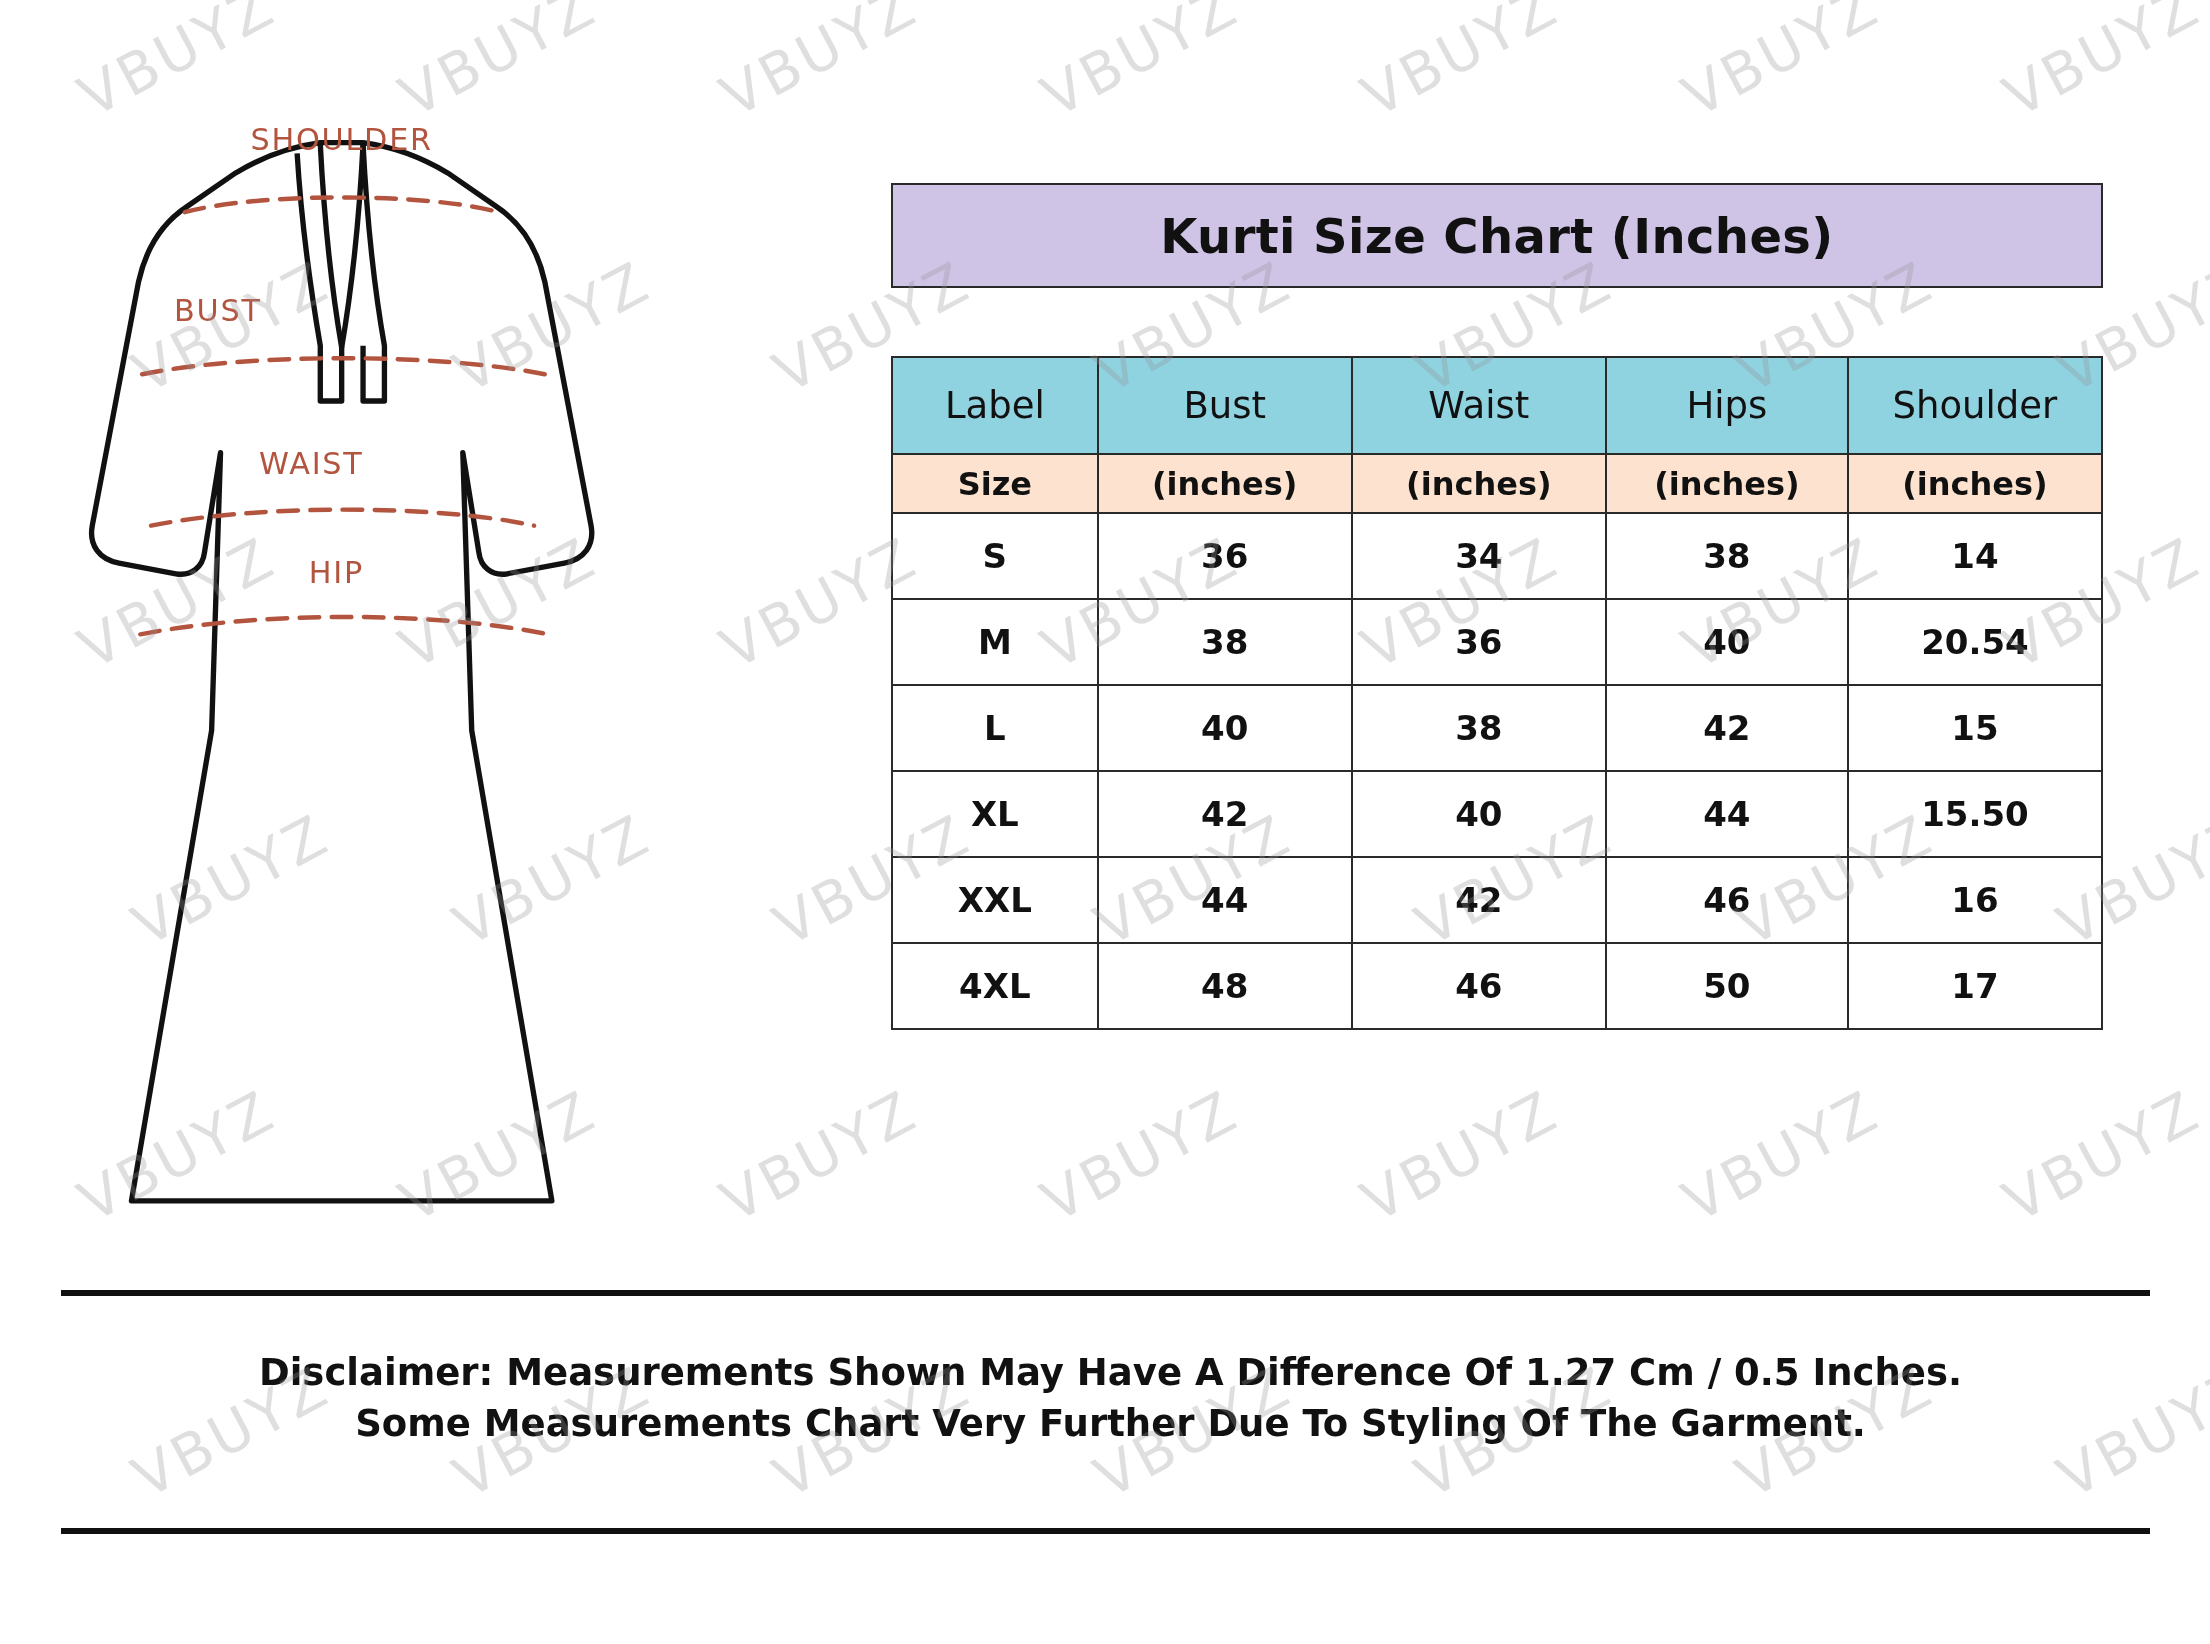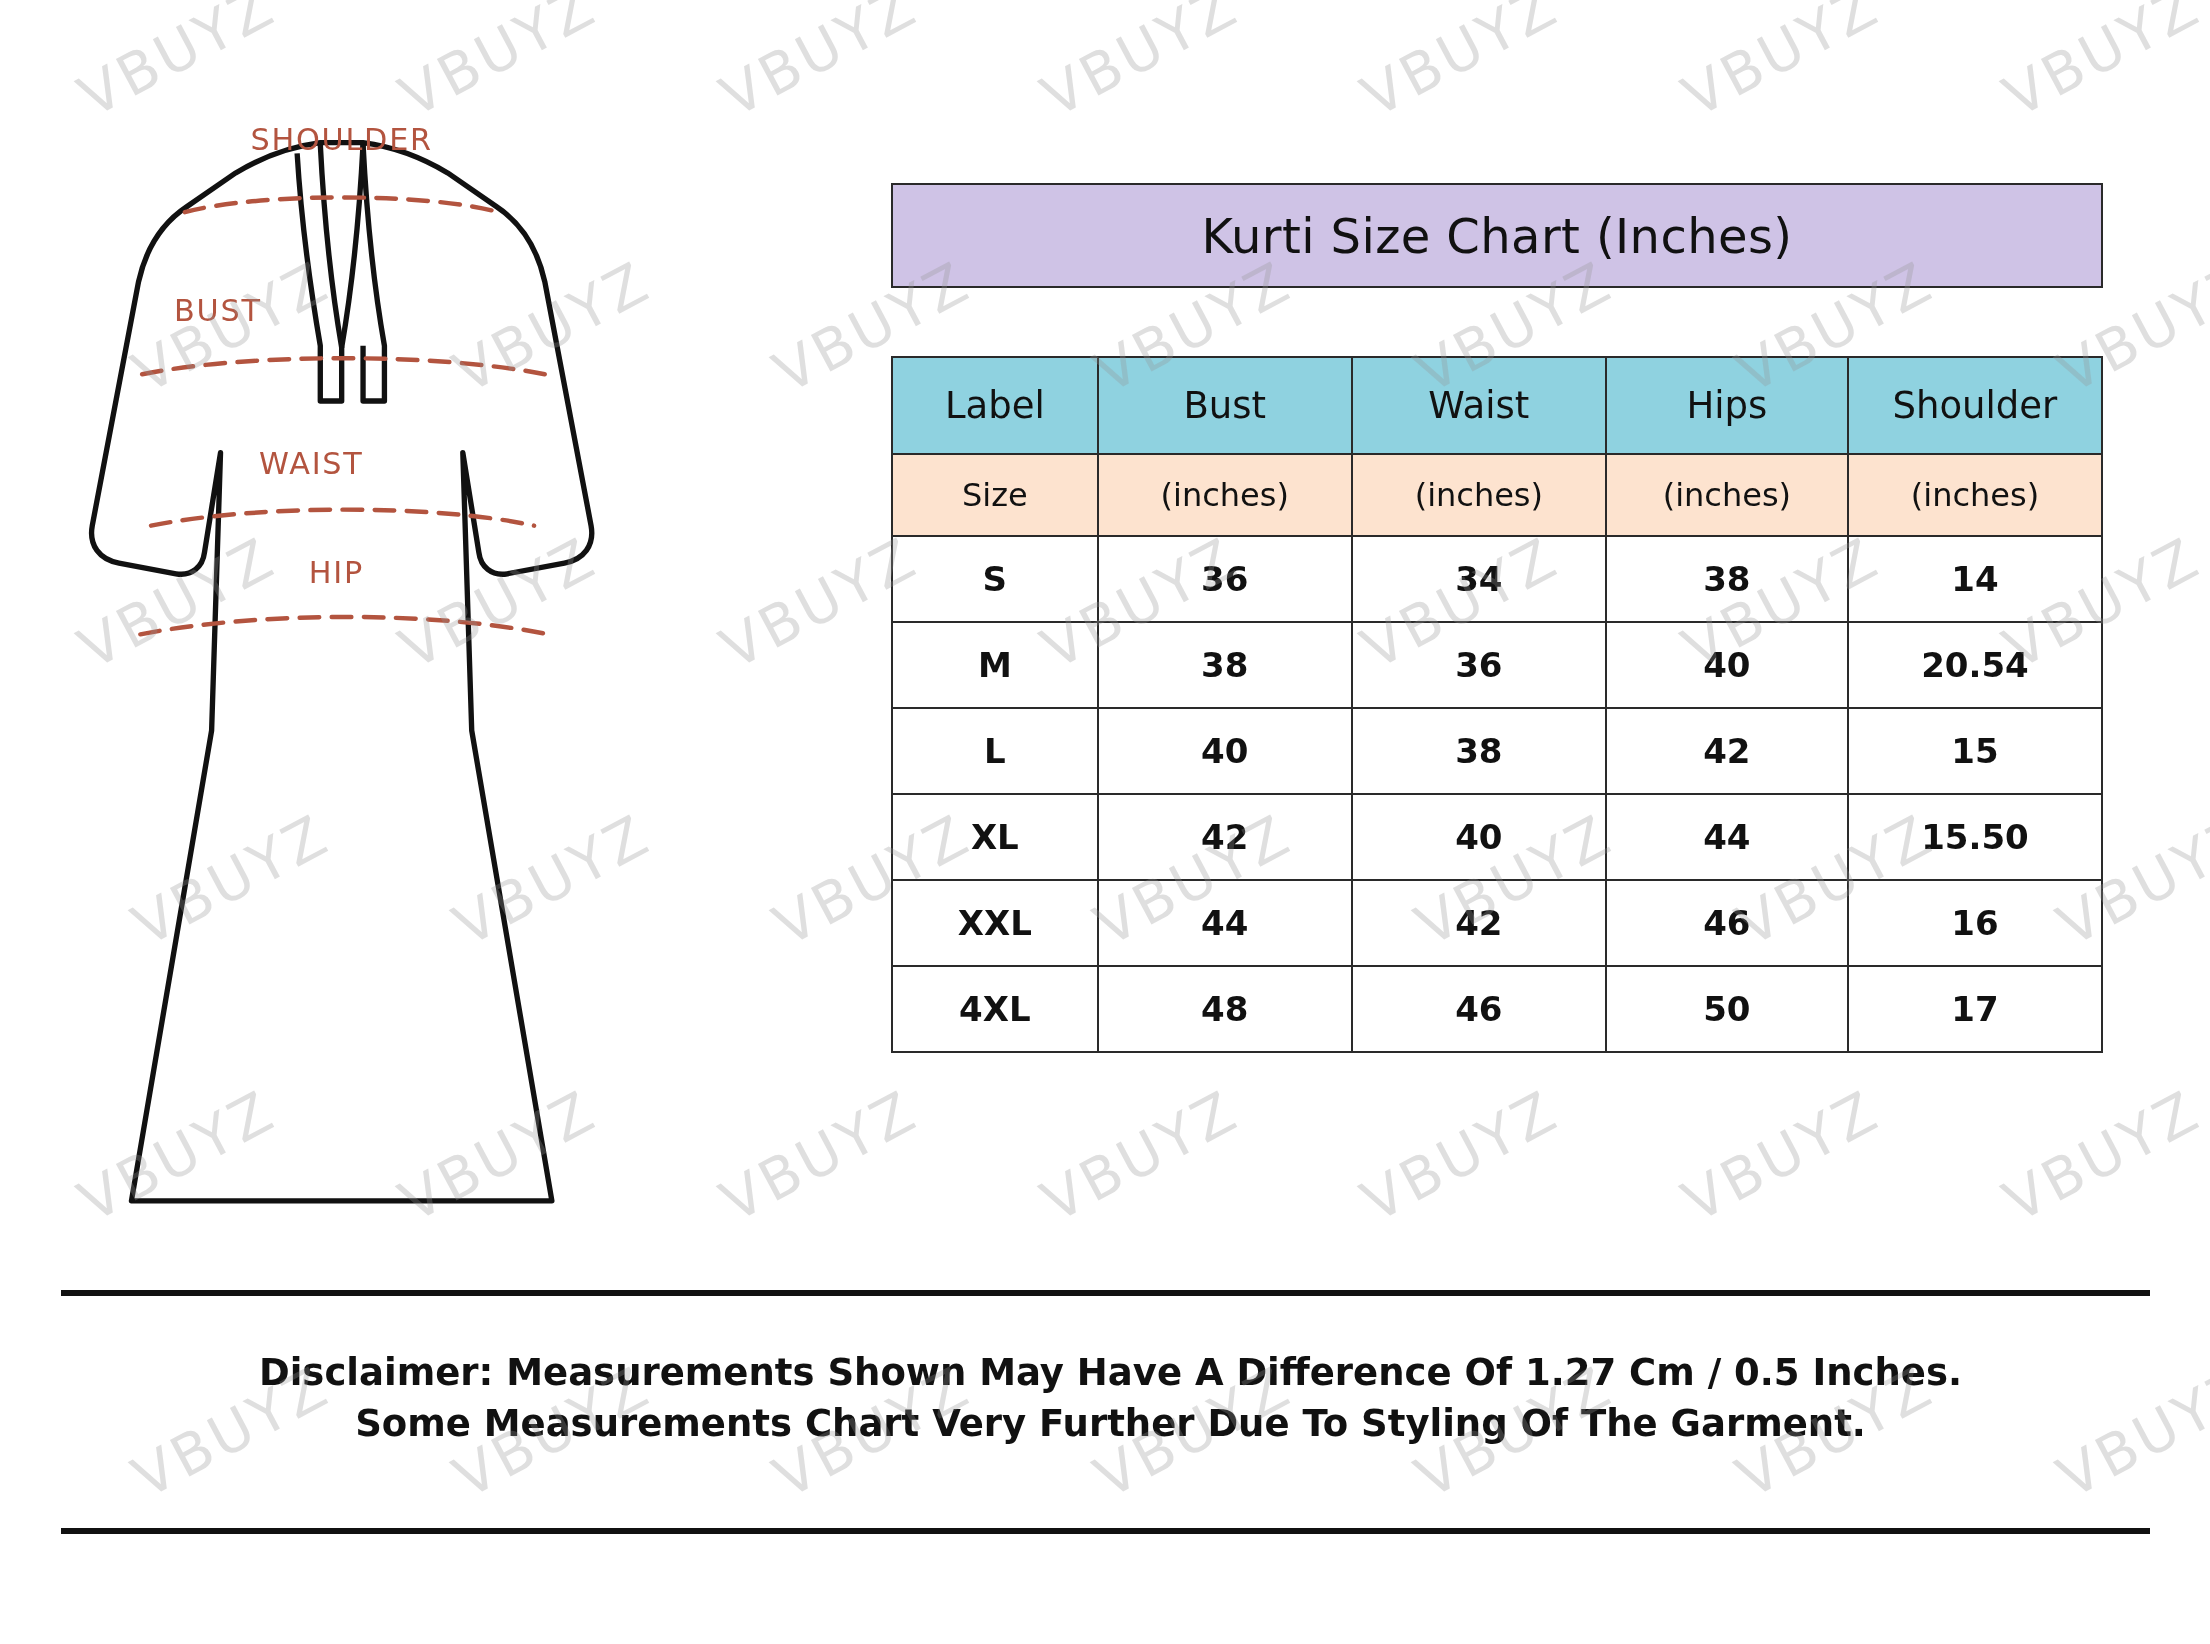--- a/index.html
+++ b/index.html
@@ -66,21 +66,21 @@
     background: #cfc3e6;
     border: 2.7px solid #2a2a2a;
     height: 105px;
     display: flex;
     align-items: center;
     justify-content: center;
     box-sizing: border-box;
   }
   #chart-title-text {
     font-size: 48px;
-    font-weight: normal;
+    font-weight: bold;
     color: #111;
     letter-spacing: 0.4px;
   }
 
   #size-table {
     margin-top: 68px;
     width: 100%;
     border-collapse: collapse;
     table-layout: fixed;
   }
@@ -94,23 +94,23 @@
     box-sizing: border-box;
   }
   #size-table thead tr.header-main th {
     background: #8fd2e0;
     font-weight: normal;
     font-size: 37px;
     height: 97px;
   }
   #size-table thead tr.header-units th {
     background: #fde3cf;
-    font-weight: normal;
+    font-weight: bold;
     font-size: 32px;
-    height: 82px;
+    height: 59px;
   }
   #size-table tbody td {
     background: #ffffff;
     font-weight: bold;
   }
   #size-table col.c-label { width: 17%; }
   #size-table col.c-bust  { width: 21%; }
   #size-table col.c-waist { width: 21%; }
   #size-table col.c-hips  { width: 20%; }
   #size-table col.c-shoulder { width: 21%; }

